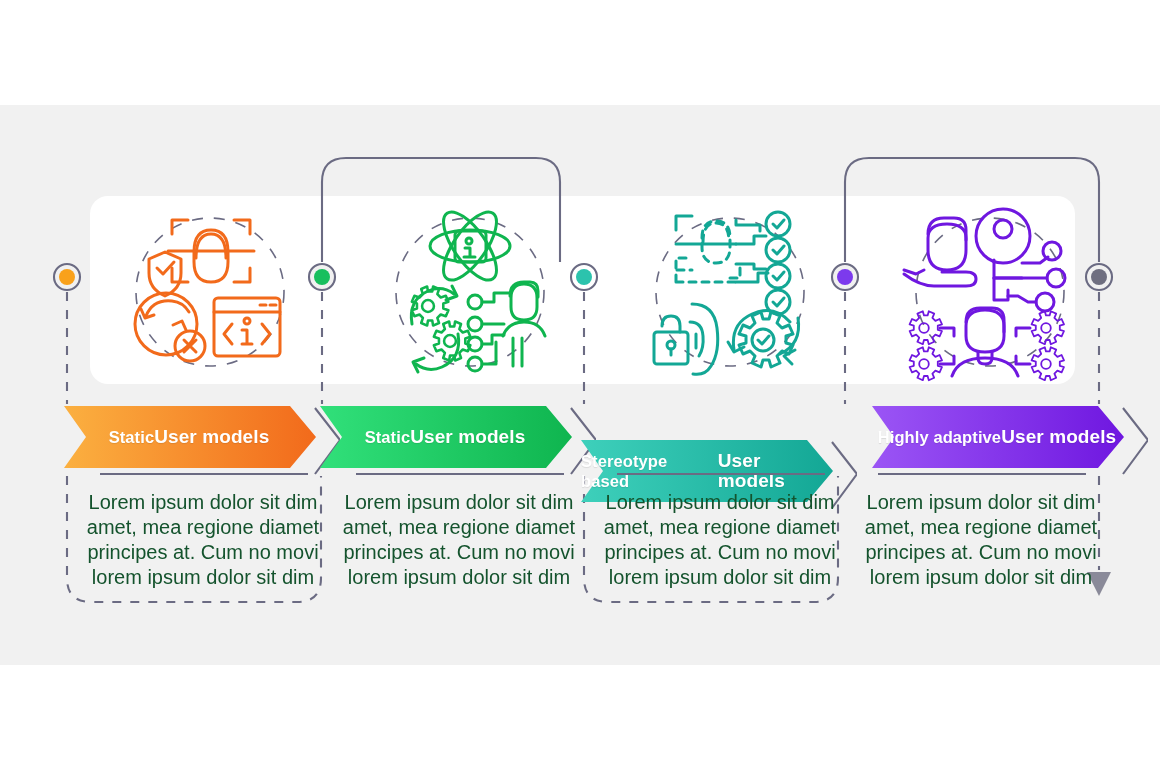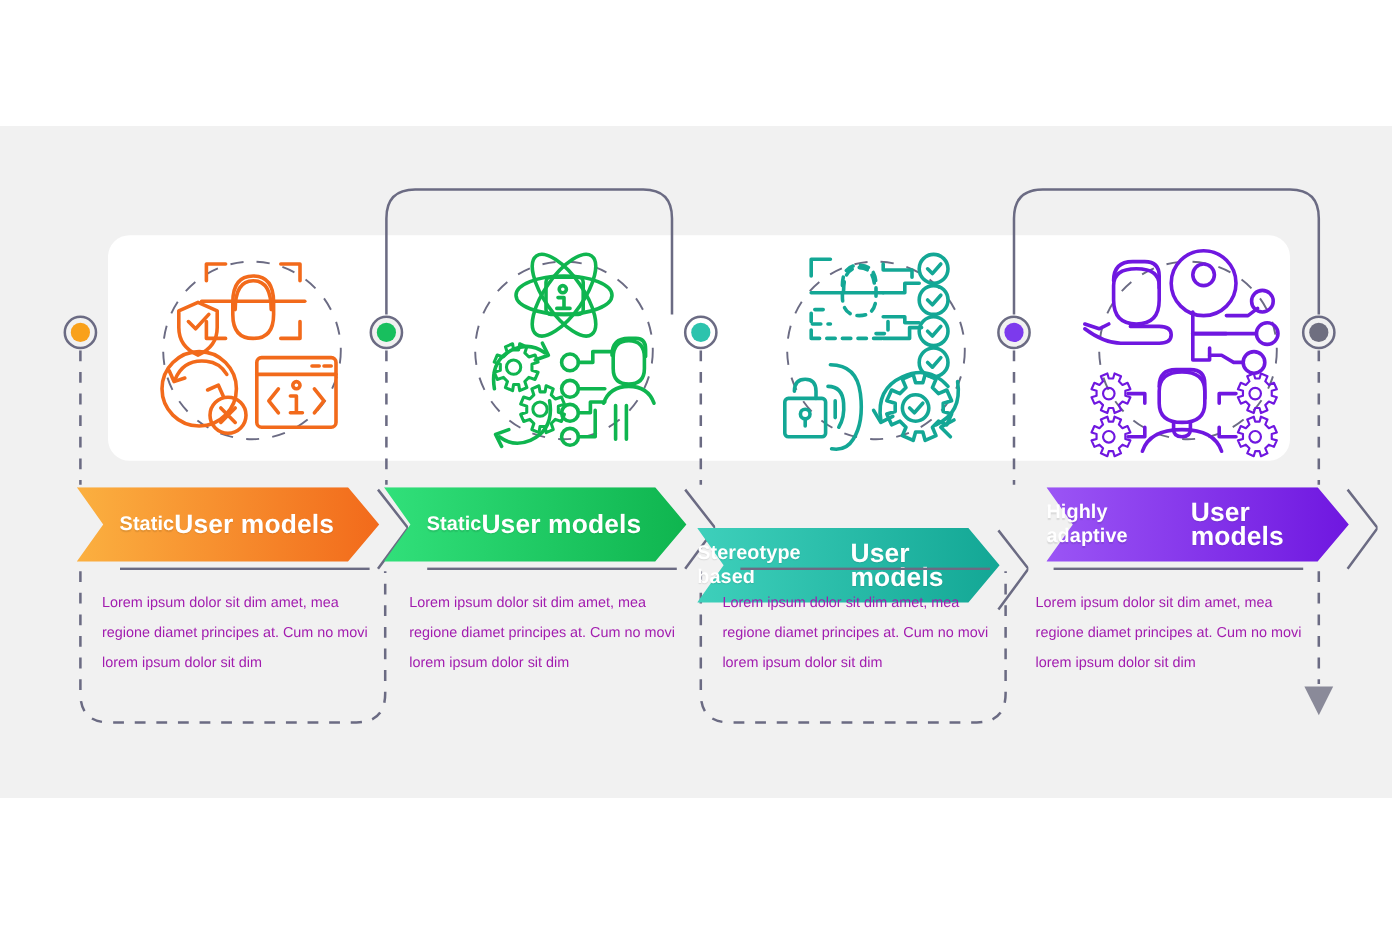--- a/index.html
+++ b/index.html
@@ -23,28 +23,28 @@
   .icon-cell svg{display:block;width:200px;height:172px;overflow:visible;}
 
   
   .ribbon{position:absolute;top:406px;height:62px;}
   .ribbon .rb-svg{position:absolute;left:0;top:0;}
   .ribbon .rb-text{position:absolute;left:0;top:0;width:100%;height:62px;
       display:flex;flex-direction:row;align-items:center;justify-content:center;
       color:#ffffff;font-weight:bold;font-size:16.5px;line-height:20px;
       text-shadow:0 1px 1px rgba(0,0,0,.10);letter-spacing:.1px;
       pointer-events:none;}
-  .rb-line2{font-size:22px;}
+  .rb-line2{font-size:19px;}
 
   
   .rb-underline{position:absolute;height:2px;background:#6b6b83;top:473px;}
 
   
-  .desc{position:absolute;top:490px;width:236px;color:#a21caf;
-        font-size:12px;line-height:25px;text-align:left;}
+  .desc{position:absolute;top:490px;width:236px;color:#14532d;
+        font-size:20px;line-height:25px;text-align:center;}
 
   .sr{position:absolute;width:1px;height:1px;overflow:hidden;clip:rect(0 0 0 0);}
 </style>
 </head>
 <body>
 
 <div id="stage">
 
   <div class="canvas-band"></div>
   <div class="icon-panel"></div>

